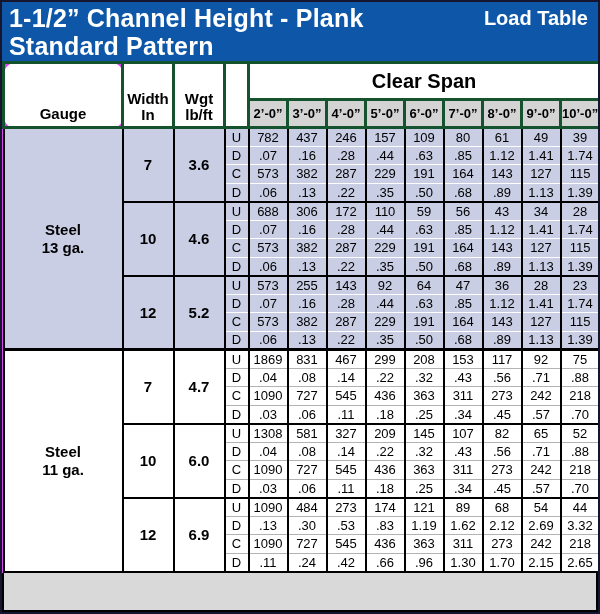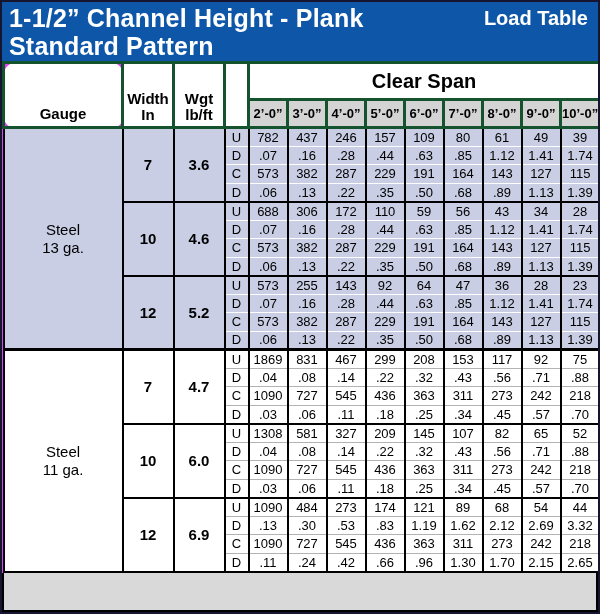--- a/index.html
+++ b/index.html
@@ -58,21 +58,21 @@
 
   .sec0 td { background: #c9cee5; }
   .sec1 td { background: #fff; }
 
   tr.inner.sec0 td { border-top: 1px solid #fdfdfd; }
   tr.inner.sec1 td { border-top: 1px solid #b3b3b3; }
   tr.grp-start td { border-top: 2px solid #000; }
   tr.sec-start td { border-top: 3px solid #000; }
   tbody tr:first-child td { border-top-width: 2px; }
 
-  td.gauge-cell { font-weight: normal; font-size: 15px; line-height: 18px; }
+  td.gauge-cell { font-weight: bold; font-size: 15px; line-height: 18px; }
   td.width-cell, td.wgt-cell { font-weight: bold; font-size: 15px; }
   td.letter-cell { font-size: 13px; }
   td.value-cell { font-size: 13px; }
 
   
   .footnote {
     height: 39px;
     background: #d9d9d9;
     border: 2px solid #000;
     border-top: none;

